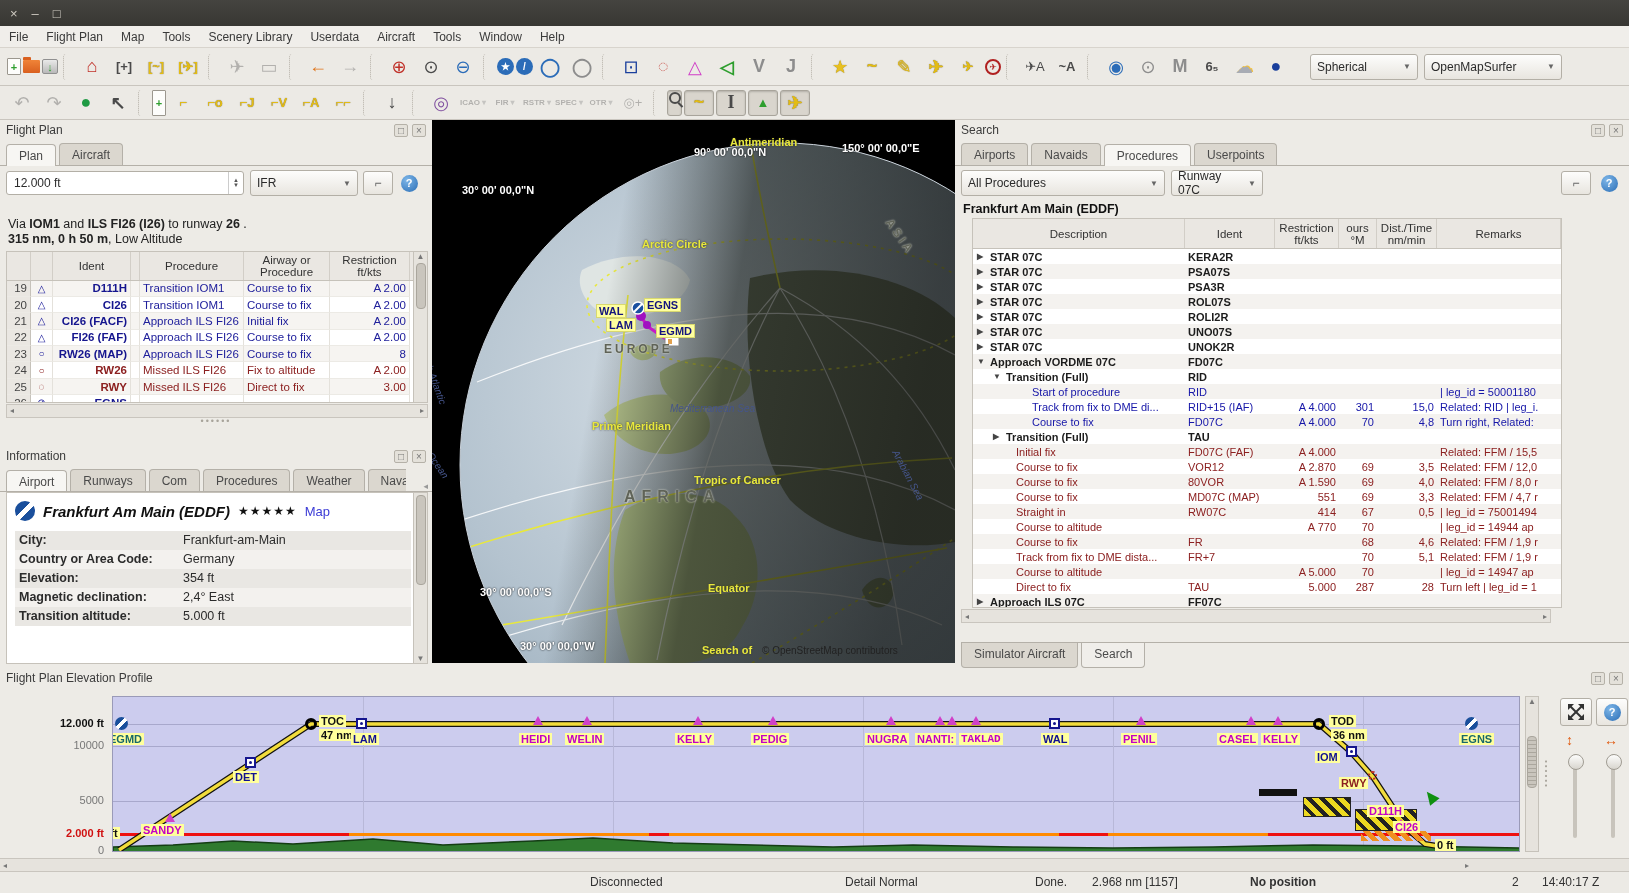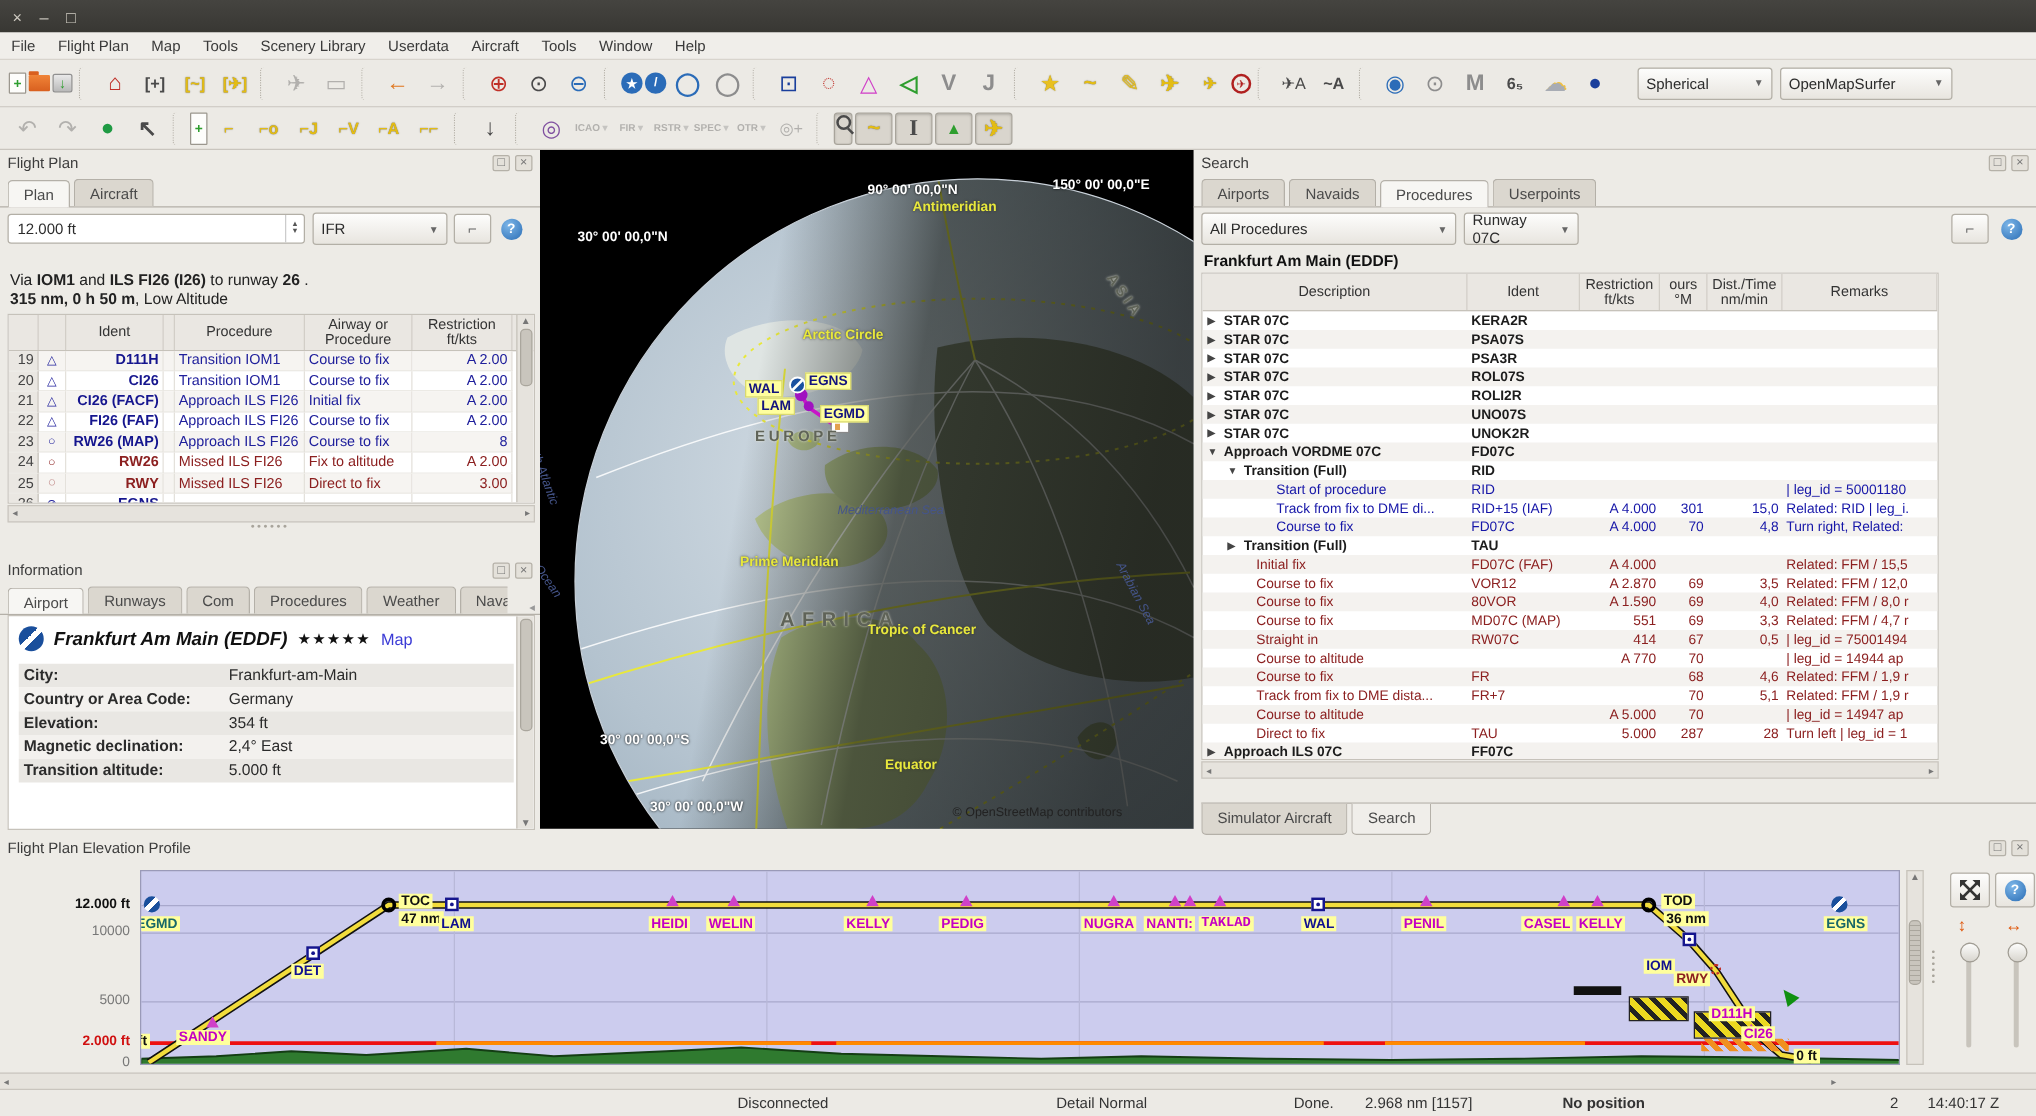--- a/index.html
+++ b/index.html
@@ -92,31 +92,31 @@
   .maplink { color:#3b3bd6; font-size:13px; }
   .inf-row { display:flex; font-size:12.5px; line-height:19px; }
   .inf-row:nth-child(odd) { background:#e9e7e3; }
   .inf-row:nth-child(even) { background:#f3f1ee; }
   .inf-label { width:168px; font-weight:bold; padding-left:4px; flex:none; }
 
   
   .mapview { position:absolute; left:432px; top:0; width:523px; height:543px; background:#000; overflow:hidden; }
   .maplabel { position:absolute; white-space:nowrap; font-size:11px; font-weight:bold; }
   .wl { color:#fff; text-shadow:0 0 2px #000; }
-  .yl { color:#e8e83c; text-shadow:0 0 2px #333;margin-top:24px; }
+  .yl { color:#e8e83c; text-shadow:0 0 2px #333; }
   .ll { color:#5f6358; letter-spacing:3px; font-size:12px; text-shadow:0 0 2px #e8e8d8; }
   .ll.bigl { font-size:16px; letter-spacing:6px; }
   .sl { color:#45558a; font-style:italic; font-weight:normal; font-size:10px; }
   .rl { color:#14147e; background:#ffff9e; padding:0 2px; border:1px solid #d8d870; font-size:11px; }
   .attr { color:#222; font-weight:normal; font-size:10px; }
 
   
   .dock-search { left:955px; top:0; width:674px; height:548px; }
   .s-airport { font-weight:bold; padding:4px 8px 2px; font-size:12.5px; color:#111; }
-  .tree { position:relative; margin-left:6px; width:590px; border:1px solid #c6c2ba; background:#fff; height:390px; overflow:hidden; }
+  .tree { position:relative; margin-left:17px; width:590px; border:1px solid #c6c2ba; background:#fff; height:390px; overflow:hidden; }
   .tree-head { display:grid; grid-template-columns:212px 90px 64px 38px 60px 1fr; background:#eae7e2; border-bottom:1px solid #c6c2ba; color:#333; font-size:11.5px; }
   .tree-head > div { padding:2px; border-right:1px solid #d2cec7; text-align:center; white-space:pre-line; line-height:12px; display:flex; align-items:center; justify-content:center; min-height:29px; }
   .srow { display:grid; grid-template-columns:212px 90px 64px 38px 60px 1fr; height:15px; font-size:11px; align-items:center; }
   .srow:nth-child(even) { background:#f4f2ef; }
   .srow > span { overflow:hidden; white-space:nowrap; padding:0 3px; }
   .srow .dsc { display:flex; align-items:center; gap:3px; padding:0; }
   .srow .tri { width:10px; font-size:8px; color:#444; flex:none; }
   .srow .ra { text-align:right; }
   .srow.bold { font-weight:bold; color:#1c1c1c; }
   .srow.blue { color:#1616a8; }
@@ -1169,21 +1169,21 @@
             <span class="pl wp" style="left: 638px; position: absolute; top: 36px;">PEDIG</span>
             <span class="pl wp" style="left: 752px; position: absolute; top: 36px;">NUGRA</span>
             <span class="pl wp" style="left: 802px; position: absolute; top: 36px;">NANTI:</span>
             <span class="pl wp" style="left: 846px; position: absolute; top: 36px; font-family: Liberation Mono, monospace;">TAKLAD</span>
             <span class="pl vor" style="left: 928px; position: absolute; top: 36px;">WAL</span>
             <span class="pl wp" style="left: 1008px; position: absolute; top: 36px;">PENIL</span>
             <span class="pl wp" style="left: 1104px; position: absolute; top: 36px;">CASEL</span>
             <span class="pl wp" style="left: 1148px; position: absolute; top: 36px;">KELLY</span>
             <span class="pl blk" style="left: 1216px; position: absolute; top: 18px;">TOD</span>
             <span class="pl blk" style="left: 1218px; position: absolute; top: 32px;">36 nm</span>
-            <span class="pl vor" style="left: 1202px; position: absolute; top: 70px;">IOM</span>
+            <span class="pl vor" style="left: 1202px; position: absolute; top: 54px;">IOM</span>
             <span class="pl rwy" style="left: 1226px; position: absolute; top: 80px;">RWY</span>
             <span class="pl wp" style="left: 1254px; position: absolute; top: 108px;">D111H</span>
             <span class="pl wp" style="left: 1280px; position: absolute; top: 124px;">CI26</span>
             <span class="pl ap" style="left: 1346px; position: absolute; top: 36px;">EGNS</span>
             <span class="pl blk" style="left: 1322px; position: absolute; top: 142px;">0 ft</span>
           </div>
       </div>
       <div class="prof-vscroll">
           <span>▲</span>
           <span class="thumb"></span>

